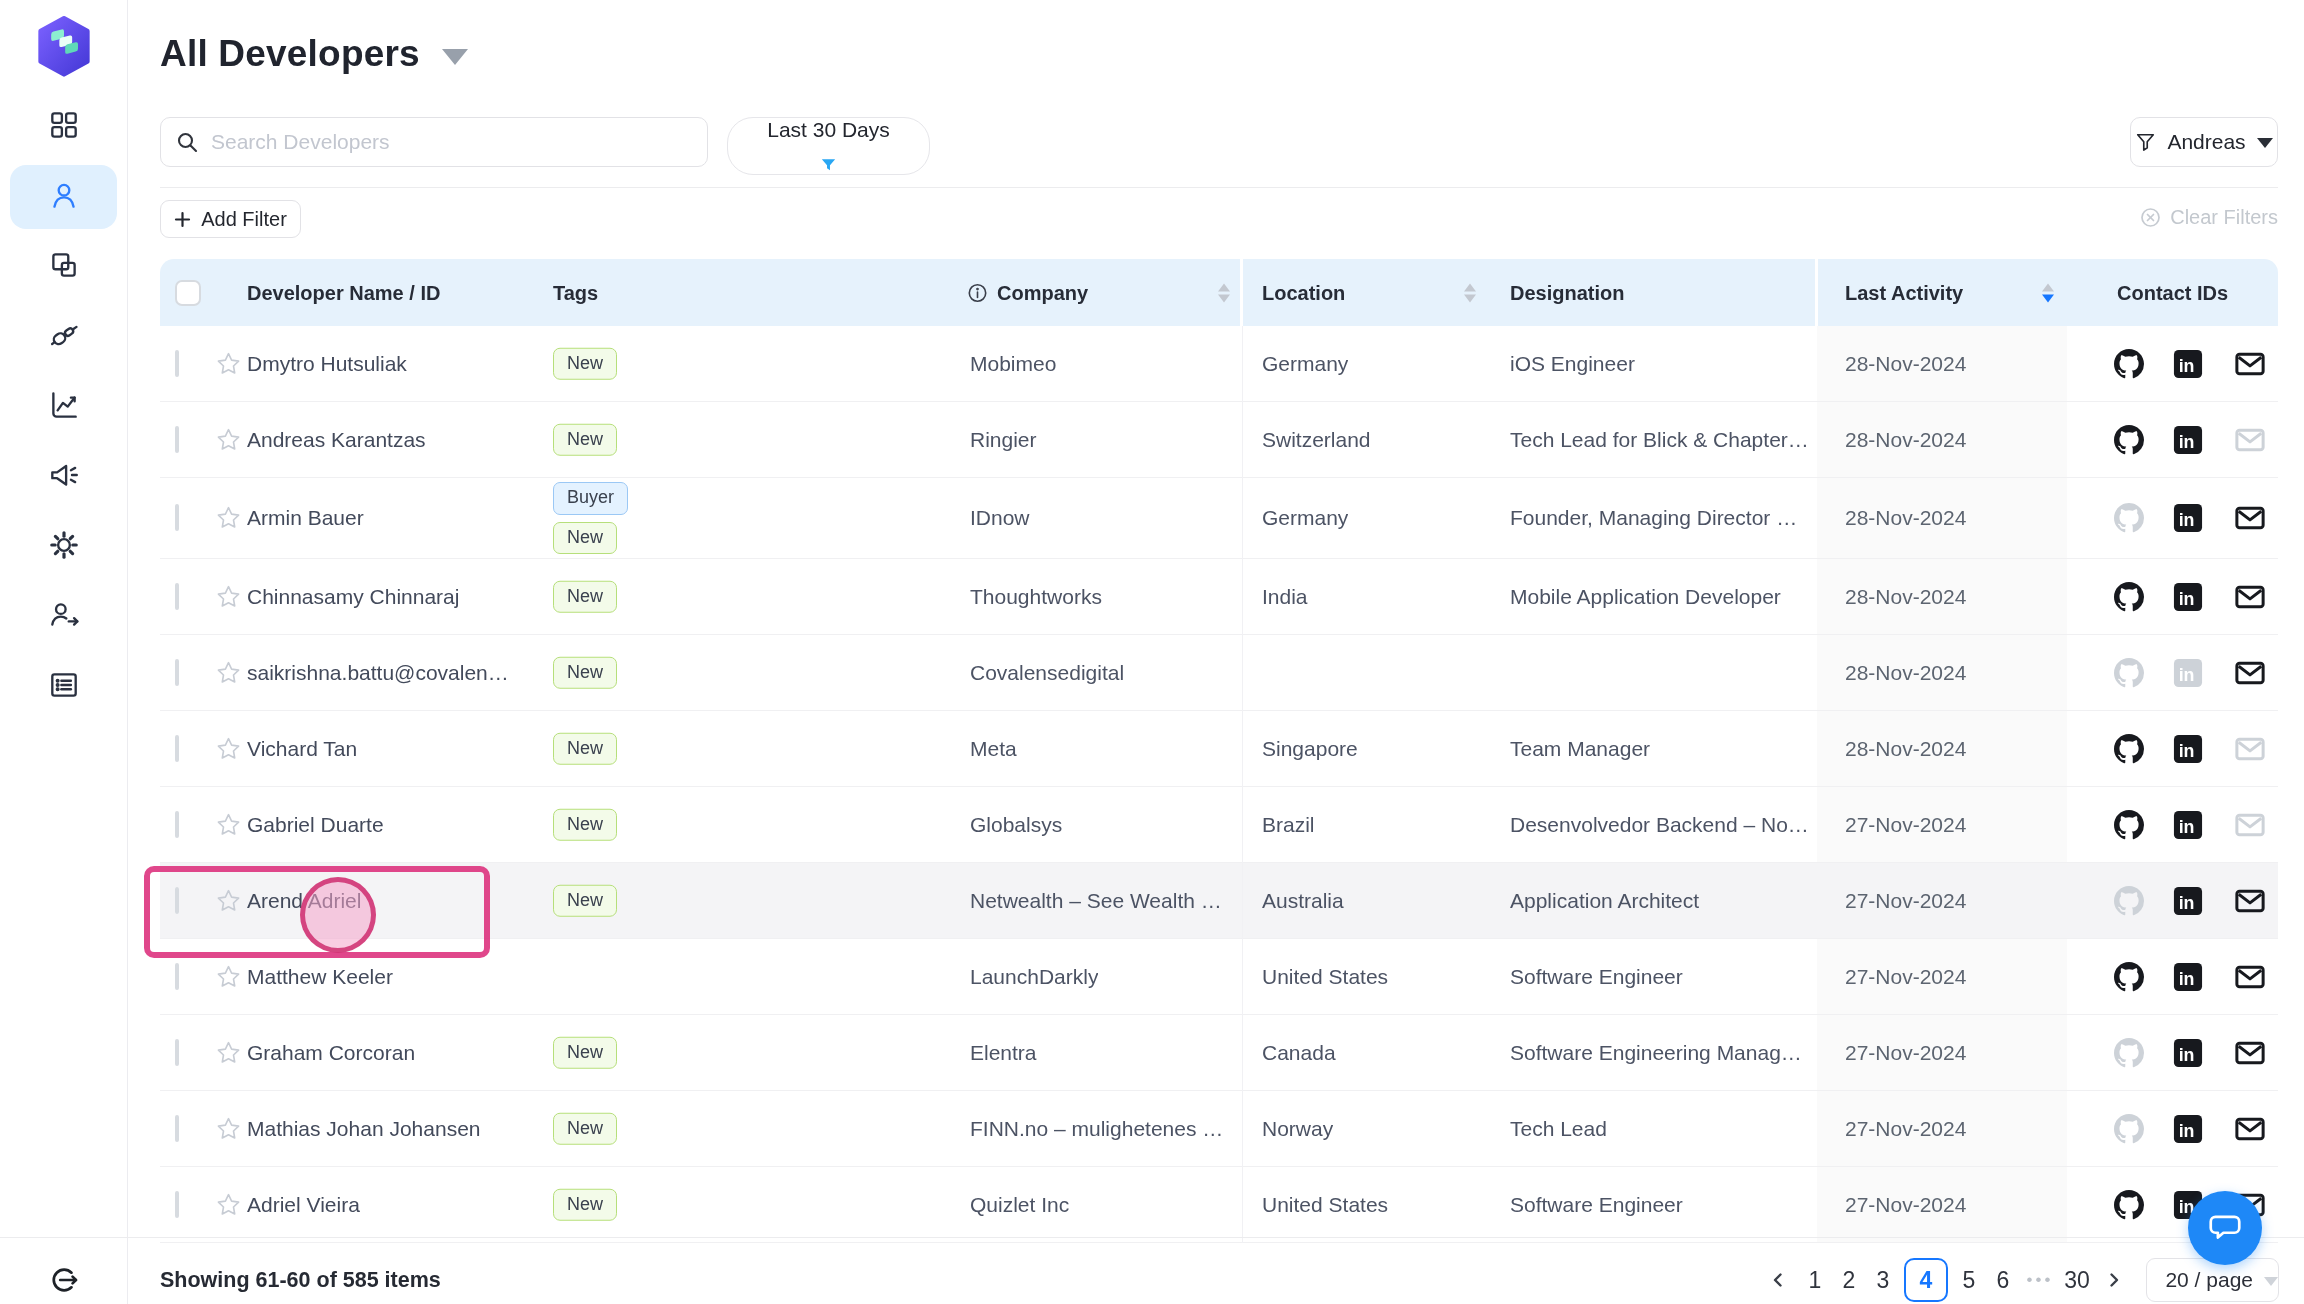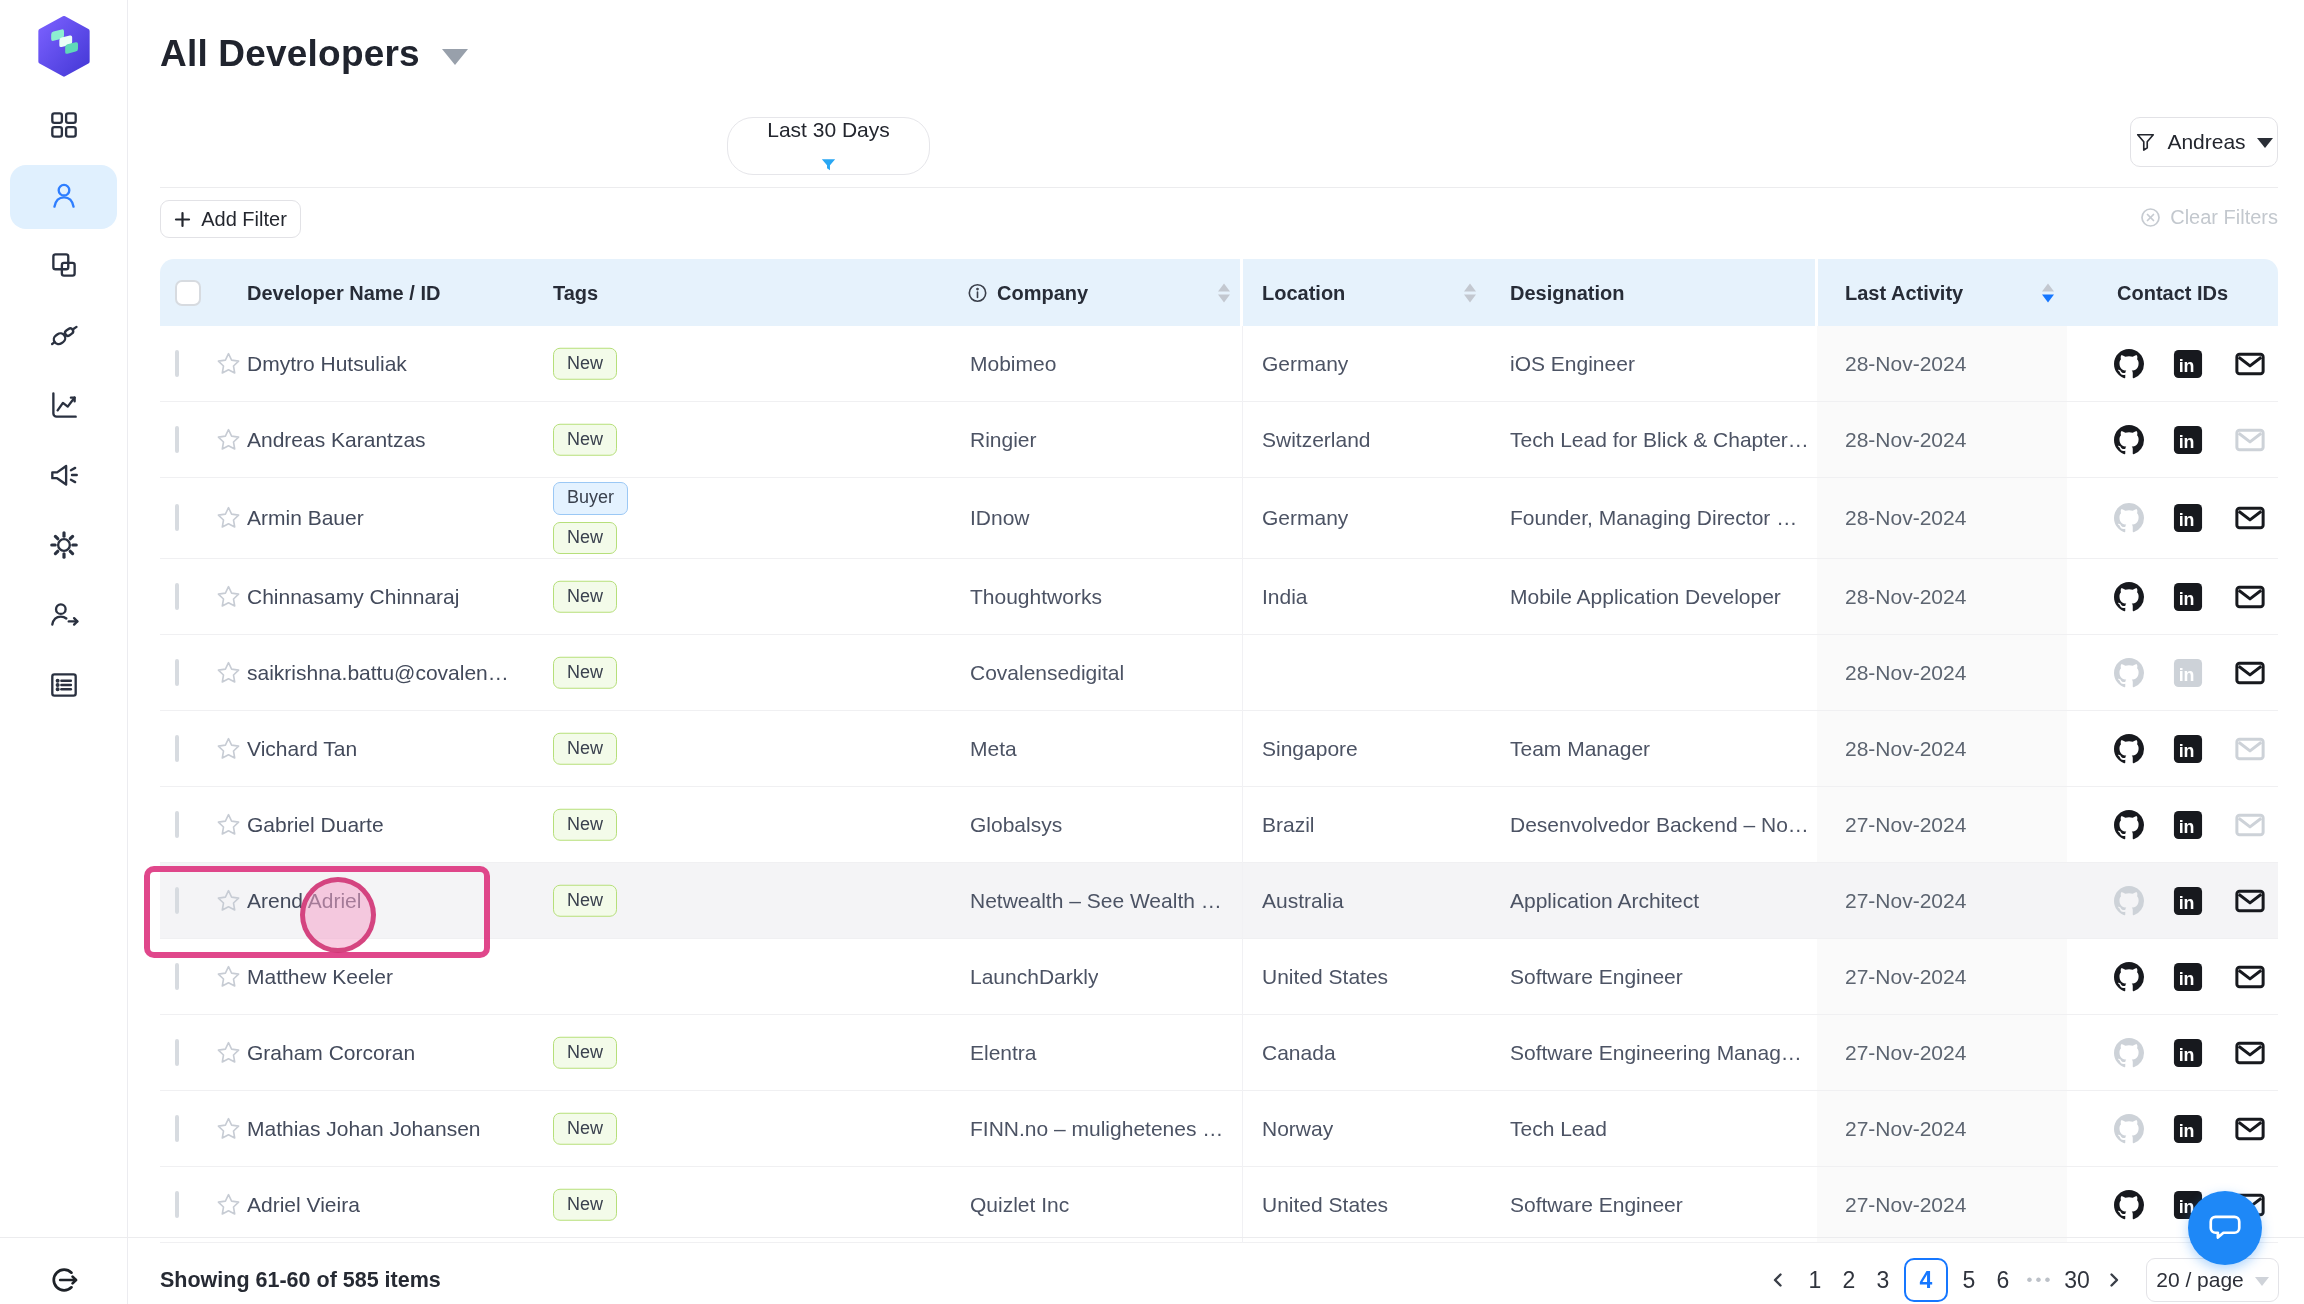--- a/index.html
+++ b/index.html
@@ -80,21 +80,21 @@
   .annotate-circle{position:absolute;left:140px;top:14px;width:76px;height:76px;box-sizing:border-box;border:5px solid rgba(204,35,104,.8);border-radius:50%;background:rgba(244,164,203,.55);z-index:4;pointer-events:none;}
   
   .footer-line{position:absolute;left:0;top:1237px;width:2304px;border-top:1px solid #ececee;z-index:6;}
   .summary{position:absolute;left:160px;top:1258px;height:44px;line-height:44px;font-size:21.5px;font-weight:700;color:#262a33;z-index:6;}
   .pagination{position:absolute;right:25px;top:1258px;height:44px;display:flex;align-items:center;gap:3px;z-index:6;}
   .pg-chevron{width:34px;height:44px;display:flex;align-items:center;justify-content:center;cursor:pointer;}
   .pg-chevron svg{width:18px;height:18px;stroke:#3a3f48;stroke-width:2.4;fill:none;stroke-linecap:round;stroke-linejoin:round;}
   .pg-num{min-width:34px;height:44px;display:flex;align-items:center;justify-content:center;font-size:23px;color:#30343d;cursor:pointer;border-radius:10px;}
   .pg-num.active{width:44px;min-width:44px;border:2px solid #1677ff;color:#1677ff;font-weight:700;box-sizing:border-box;margin:0 4px;background:#fff;}
   .pg-ellipsis{min-width:40px;text-align:center;color:#bcc1c8;font-size:17px;letter-spacing:3px;}
-  .page-size{margin-left:12px;width:133px;height:44px;border:1.5px solid #e3e3e7;border-radius:9px;box-sizing:border-box;display:flex;align-items:center;justify-content:center;gap:11px;font-size:21px;color:#2c2f38;background:#fff;cursor:pointer;}
+  .page-size{margin-left:12px;width:133px;height:44px;border:1.5px solid #e3e3e7;border-radius:9px;box-sizing:border-box;display:flex;align-items:center;justify-content:flex-end;gap:11px;font-size:21px;color:#2c2f38;background:#fff;cursor:pointer;}
   .ps-caret{width:0;height:0;border-left:7px solid transparent;border-right:7px solid transparent;border-top:9px solid #cfd3d9;margin-top:3px;}
   
   .fab{position:absolute;left:2188px;top:1191px;width:74px;height:74px;border-radius:50%;background:#1e88f7;display:flex;align-items:center;justify-content:center;z-index:10;cursor:pointer;box-shadow:0 4px 12px rgba(30,136,247,.35);}
   .fab svg{width:38px;height:38px;stroke:#fff;stroke-width:3.4;fill:none;stroke-linejoin:round;stroke-linecap:round;}
 </style>
 </head>
 <body>
 
 <div class="sidebar">
   <div class="logo">
@@ -202,20 +202,27 @@
       </svg>
   </div>
 </div>
 
 <div class="page-title">
   <span>All Developers</span>
   <span class="title-caret"></span>
 </div>
 
 <div class="toolbar">
+  <div class="search-box">
+    <svg viewBox="0 0 23 23">
+        <circle cx="9.5" cy="9.5" r="6.5"></circle>
+        <line x1="14.5" y1="14.5" x2="20" y2="20"></line>
+      </svg>
+    <input type="text" placeholder="Search Developers" style="">
+  </div>
   <div class="range-btn">
     <span>Last 30 Days</span>
     <svg viewBox="0 0 23 23">
         <path d="M2.5 3h18l-7 8v7l-4-2.8V11L2.5 3z" fill="#29a7f3"></path>
       </svg>
   </div>
   <div class="filter-btn">
     <svg viewBox="0 0 23 23">
         <path d="M3 3h17l-6.6 7.6v6.6l-3.8 2.6v-9.2L3 3z"></path>
       </svg>

